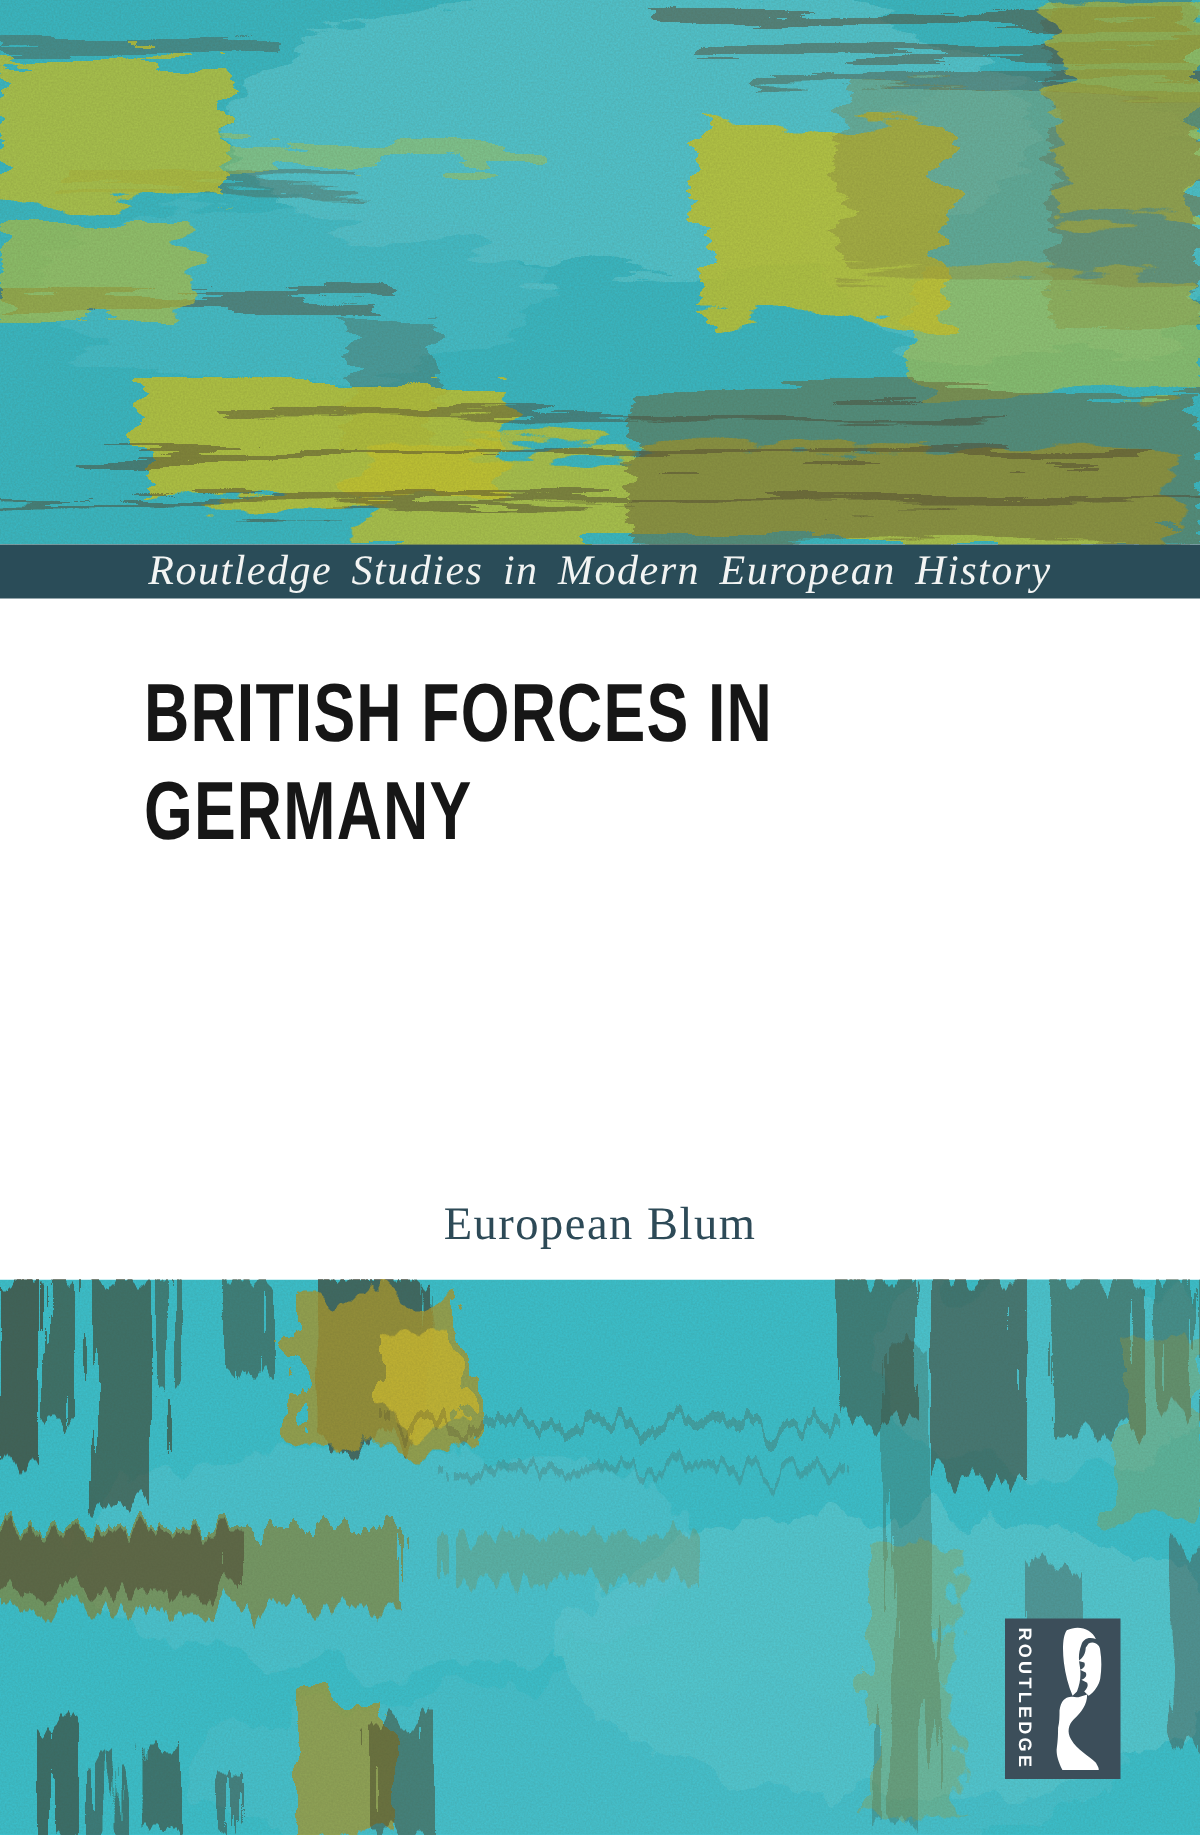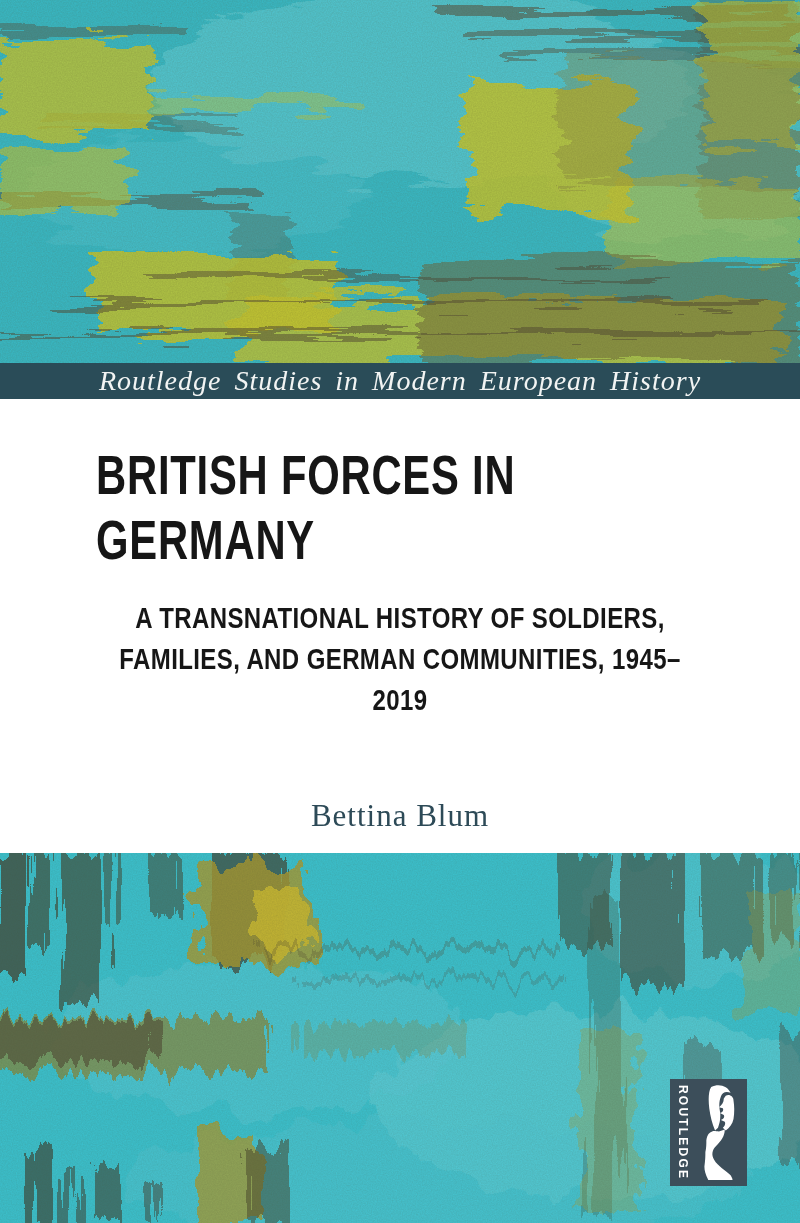--- a/index.html
+++ b/index.html
@@ -159,26 +159,21 @@
 
   <div class="series-banner">
     <span class="series-title">Routledge Studies in Modern European History</span>
   </div>
 
   <div class="mid">
     <div class="title-block">
       <div class="title-line">BRITISH FORCES IN</div>
       <div class="title-line">GERMANY</div>
     </div>
-    <div class="subtitle-block">
-      <div class="subtitle-line">A TRANSNATIONAL HISTORY OF SOLDIERS,</div>
-      <div class="subtitle-line">FAMILIES, AND GERMAN COMMUNITIES, 1945–</div>
-      <div class="subtitle-line">2019</div>
-    </div>
-    <div class="author-line">Bettina Blum</div>
+    <div class="author-line">European Blum</div>
   </div>
 
   <svg class="art art-bottom" width="800" height="370" viewBox="0 0 800 370" preserveAspectRatio="none" aria-hidden="true">
     <defs>
       <filter id="b-rough" x="-30%" y="-30%" width="160%" height="160%">
         <feTurbulence type="fractalNoise" baseFrequency="0.03 0.02" numOctaves="4" seed="5" result="n"></feTurbulence>
         <feDisplacementMap in="SourceGraphic" in2="n" scale="45" xChannelSelector="R" yChannelSelector="G"></feDisplacementMap>
       </filter>
       <filter id="b-drip" x="-30%" y="-30%" width="160%" height="160%">
         <feTurbulence type="fractalNoise" baseFrequency="0.09 0.006" numOctaves="4" seed="13" result="n"></feTurbulence>

